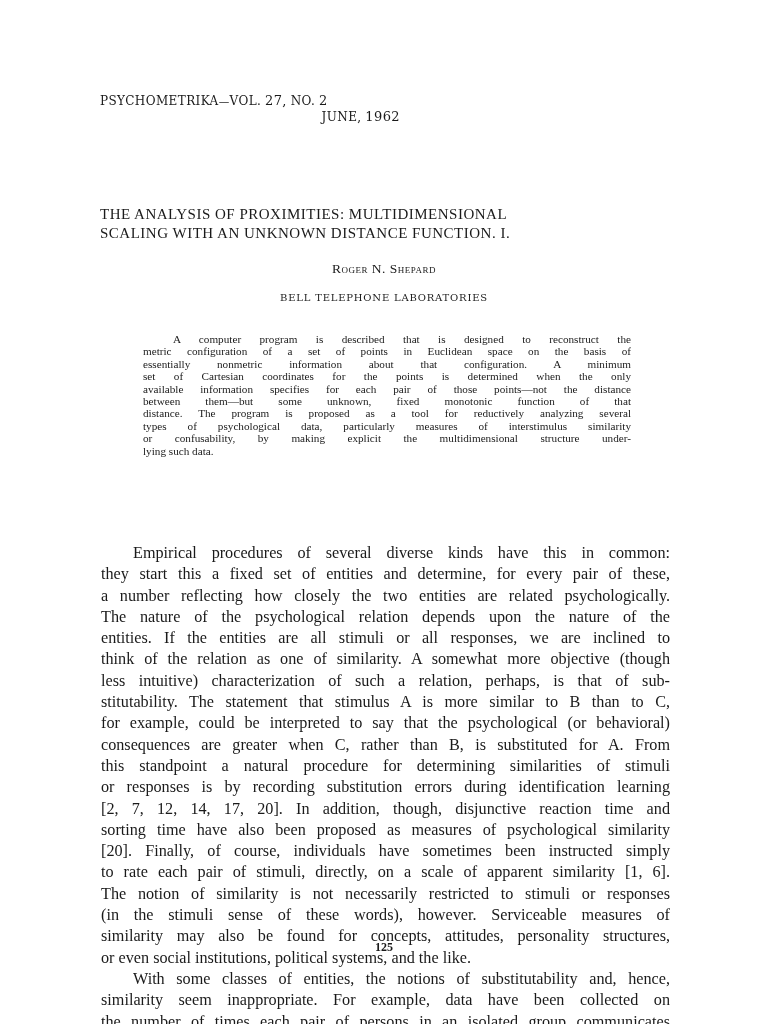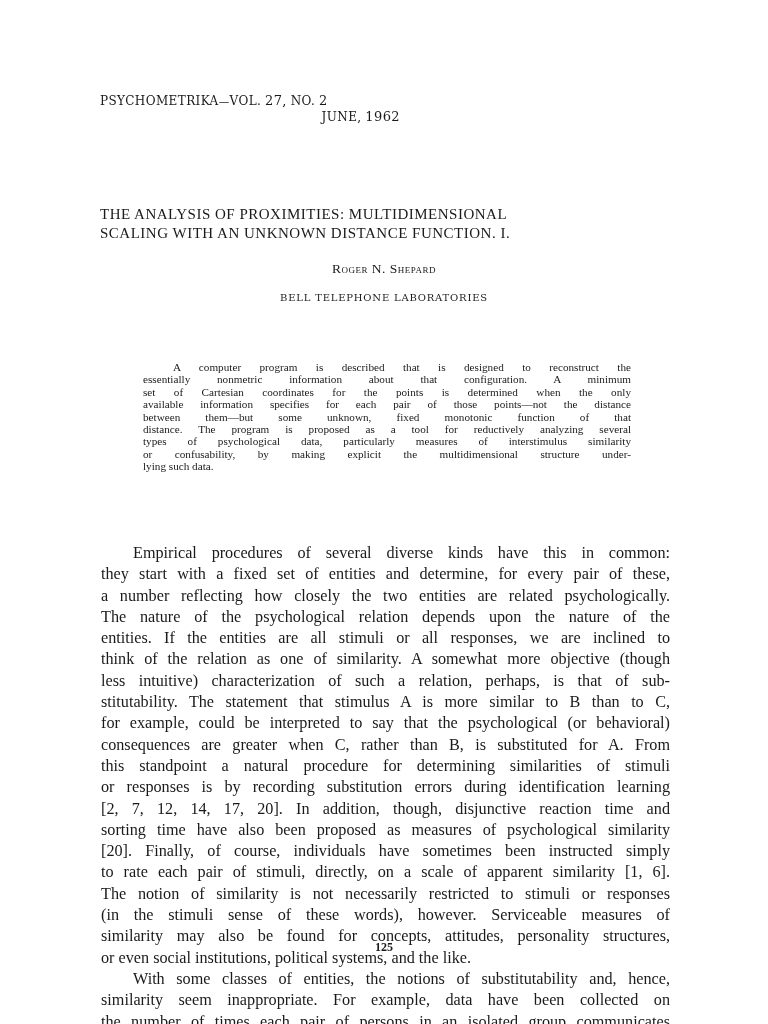--- a/index.html
+++ b/index.html
@@ -29,21 +29,21 @@
   .affil {
     position: absolute; left: 100px; top: 292px; width: 568px; text-align: center;
     font-size: 10px; letter-spacing: 0.8px; font-family: "DejaVu Serif", serif;
   }
   .abstract {
     position: absolute; left: 143px; top: 333px; width: 488px;
     font-size: 11.2px; line-height: 12.4px; font-family: "Liberation Serif", serif;
   }
   .abstract .aline { display: block; white-space: nowrap; text-align: justify; text-align-last: justify; height: 12.4px; overflow: visible; }
   .abstract .aline.last { text-align-last: left; }
-  .abstract .aline.indent { padding-left: 30px; margin-top: 28px; }
+  .abstract .aline.indent { padding-left: 30px; }
   .body-text {
     position: absolute; left: 101px; top: 543px; width: 569px;
     font-size: 16.2px; line-height: 21.3px; font-family: "Liberation Serif", serif;
   }
   .body-text .bline { display: block; white-space: nowrap; text-align: justify; text-align-last: justify; height: 21.3px; }
   .body-text .bline.last { text-align-last: left; }
   .body-text .bline.indent { padding-left: 32px; }
   .pagenum {
     position: absolute; left: 100px; top: 940px; width: 568px; text-align: center;
     font-size: 12px; font-weight: bold; font-family: Liberation Serif, serif;
@@ -68,33 +68,34 @@
 <div class="title">
   <span>THE ANALYSIS OF PROXIMITIES: MULTIDIMENSIONAL</span>
   <span>SCALING WITH AN UNKNOWN DISTANCE FUNCTION. I.</span>
 </div>
 
 <div class="author">Roger N. Shepard</div>
 <div class="affil">BELL TELEPHONE LABORATORIES</div>
 
 <div class="abstract">
   <span class="aline indent">A computer program is described that is designed to reconstruct the</span>
+  <span class="aline">metric configuration of a set of points in Euclidean space on the basis of</span>
   <span class="aline">essentially nonmetric information about that configuration. A minimum</span>
   <span class="aline">set of Cartesian coordinates for the points is determined when the only</span>
   <span class="aline">available information specifies for each pair of those points—not the distance</span>
   <span class="aline">between them—but some unknown, fixed monotonic function of that</span>
   <span class="aline">distance. The program is proposed as a tool for reductively analyzing several</span>
   <span class="aline">types of psychological data, particularly measures of interstimulus similarity</span>
   <span class="aline">or confusability, by making explicit the multidimensional structure under-</span>
   <span class="aline last">lying such data.</span>
 </div>
 
 <div class="body-text">
   <span class="bline indent">Empirical procedures of several diverse kinds have this in common:</span>
-  <span class="bline">they start with a fixed set of entities and determine, for every pair of these,</span>
+  <span class="bline">they start this a fixed set of entities and determine, for every pair of these,</span>
   <span class="bline">a number reflecting how closely the two entities are related psychologically.</span>
   <span class="bline">The nature of the psychological relation depends upon the nature of the</span>
   <span class="bline">entities. If the entities are all stimuli or all responses, we are inclined to</span>
   <span class="bline">think of the relation as one of similarity. A somewhat more objective (though</span>
   <span class="bline">less intuitive) characterization of such a relation, perhaps, is that of sub-</span>
   <span class="bline">stitutability. The statement that stimulus A is more similar to B than to C,</span>
   <span class="bline">for example, could be interpreted to say that the psychological (or behavioral)</span>
   <span class="bline">consequences are greater when C, rather than B, is substituted for A. From</span>
   <span class="bline">this standpoint a natural procedure for determining similarities of stimuli</span>
   <span class="bline">or responses is by recording substitution errors during identification learning</span>

